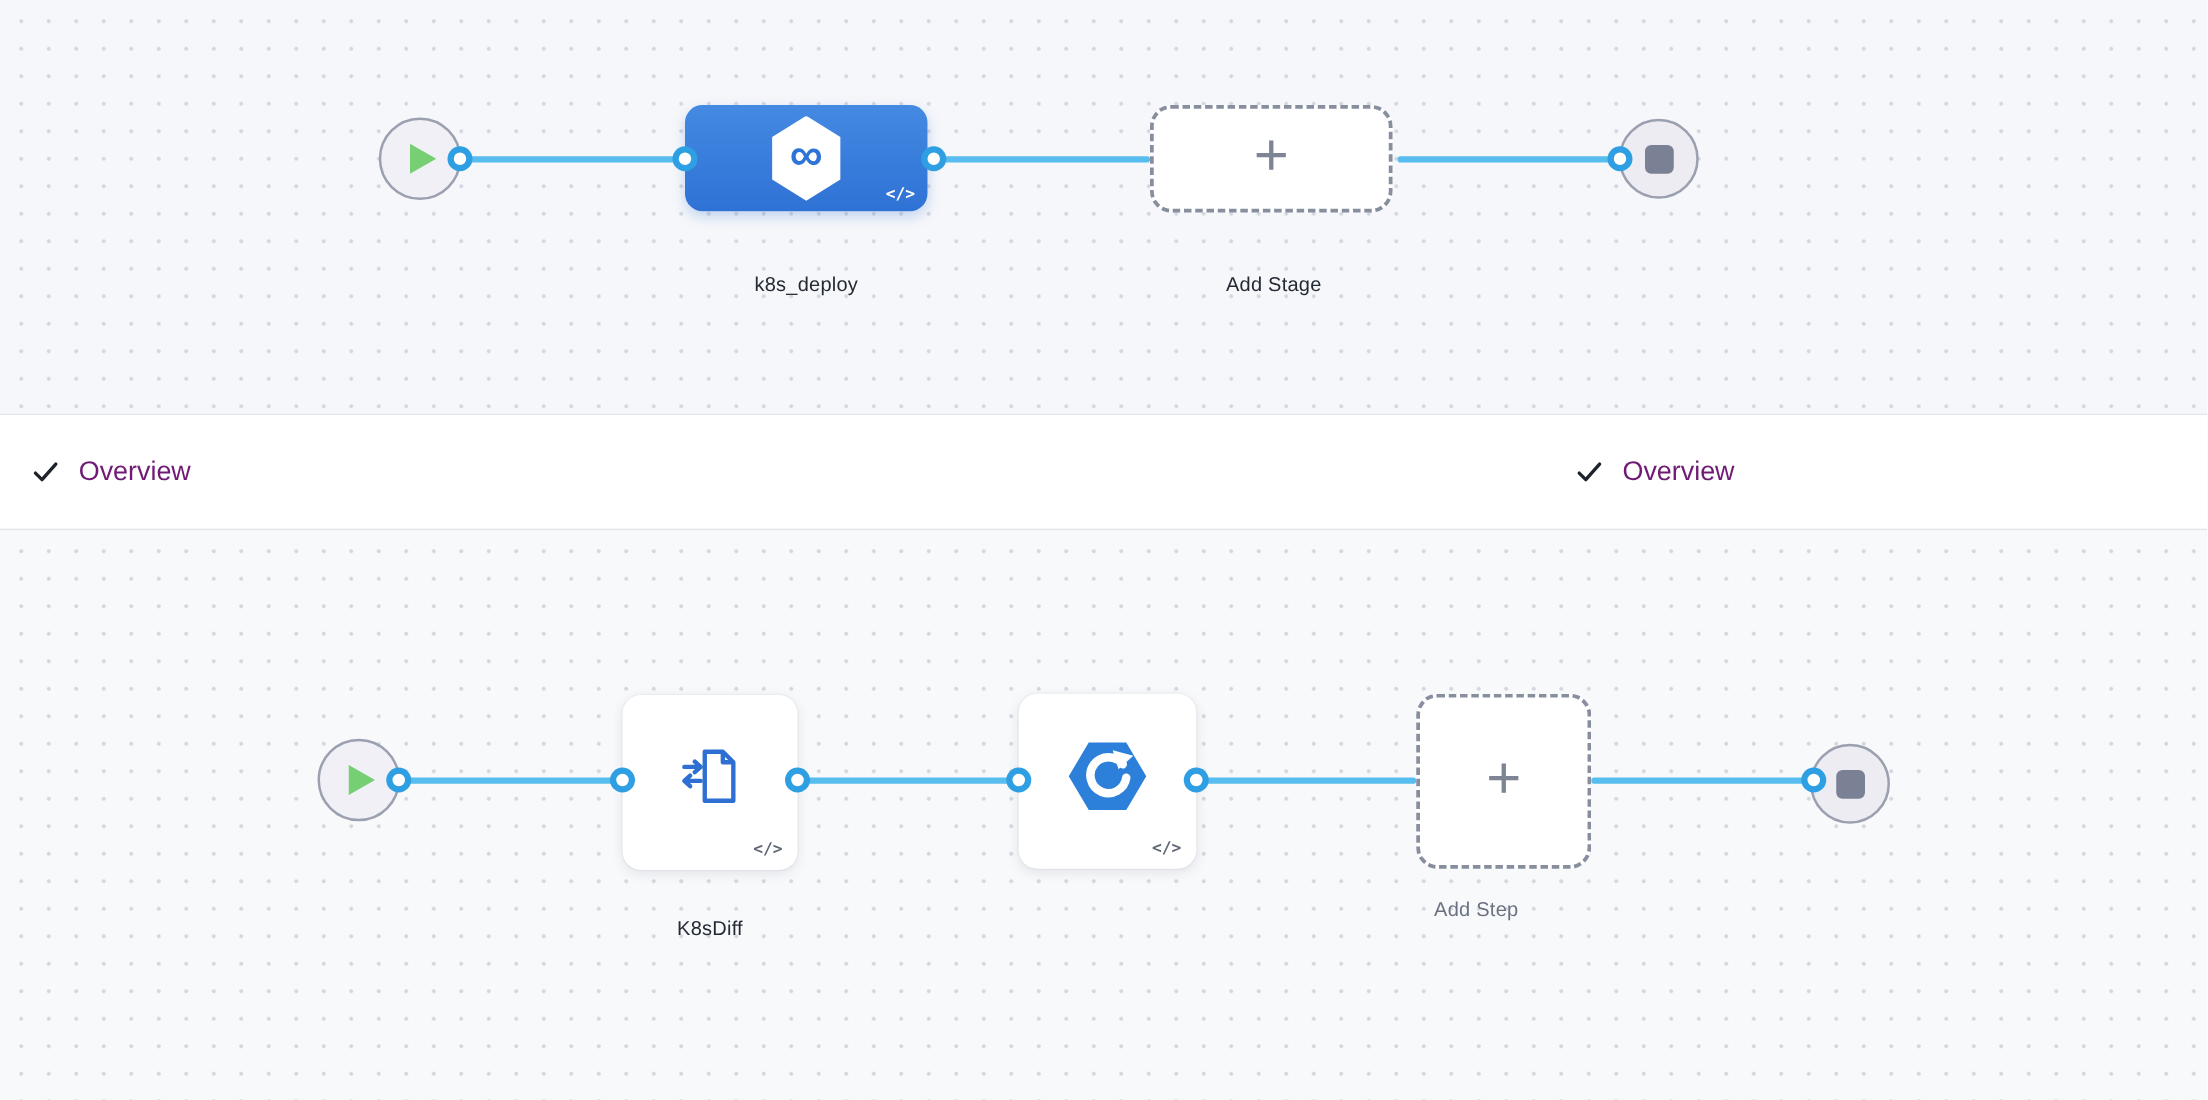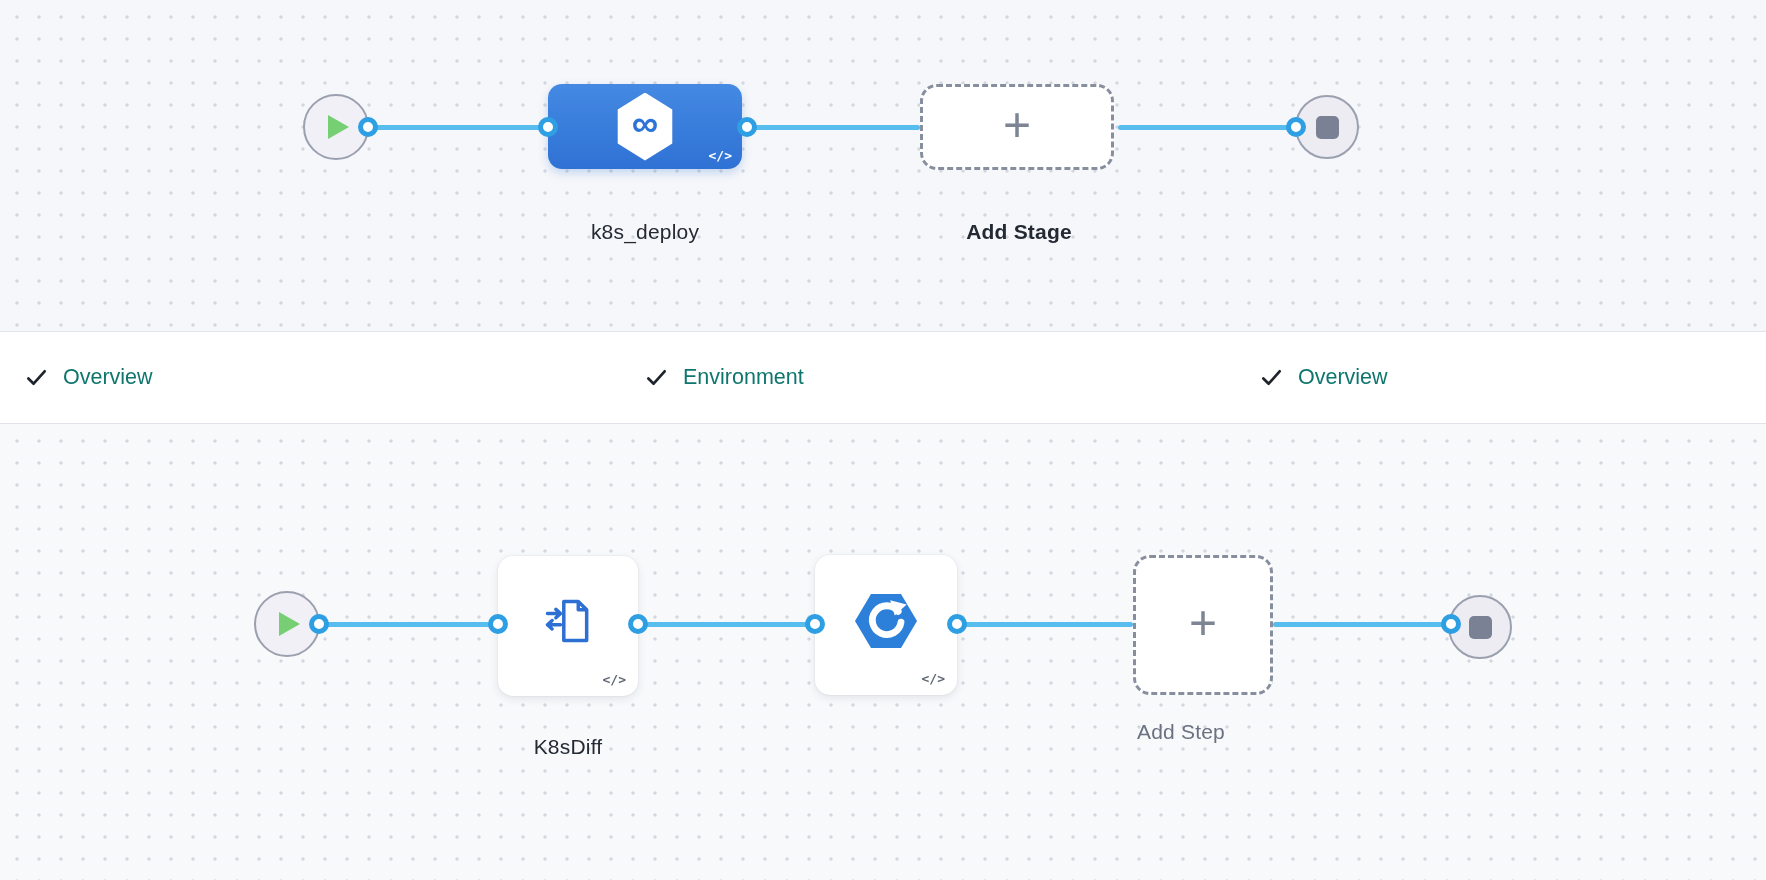--- a/index.html
+++ b/index.html
@@ -20,21 +20,21 @@
   .canvas-bottom { top:424px; height:456px; }
 
   
   .tabbar {
     position:absolute; top:332px; left:0; width:1766px; height:92px;
     background:#ffffff; border-bottom:1px solid #e0e3ea;
   }
   .tab {
     position:absolute; top:0; height:100%;
     display:flex; align-items:center; gap:15px;
-    font-size:21.5px; color:#0f766e; cursor:pointer;
+    font-size:21.5px; color:#701a75; cursor:pointer;
   }
   .tab .check-icon { width:23px; height:23px; flex:0 0 auto; }
   .tab-overview   { left:25px; }
   .tab-service    { left:307px; }
   .tab-environment{ left:645px; }
   .tab-execution  { left:920px; width:265px; justify-content:center; font-weight:700; }
   .tab-advanced   { left:1260px; }
   .tab-underline {
     position:absolute; left:0; right:0; bottom:0; height:7px;
     background:var(--underline,#3b6fd1); border-radius:5px 5px 0 0;
@@ -63,21 +63,21 @@
   .stop-sq { width:23px; height:23px; border-radius:5px; background:var(--stop-gray,#7b8194); }
 
   .dashed-node {
     position:absolute; background:#fff; border:3px dashed var(--dashed-border,#878e9e);
     border-radius:17px; display:flex; align-items:center; justify-content:center;
     z-index:3; cursor:pointer;
   }
   .plus-glyph { font-size:48px; font-weight:300; color:#7d8493; line-height:1; margin-top:-4px; }
 
   .node-label {
-    position:absolute; text-align:center; font-size:21px; color:#242a34;
+    position:absolute; text-align:center; font-size:16px; color:#242a34;
     font-weight:500; z-index:2; letter-spacing:0.2px;
   }
   .node-label.dim { color:#6a7181; font-weight:400; }
 
   
   .stage-node {
     position:absolute; left:548px; top:84px; width:194px; height:85px;
     border-radius:14px; z-index:3; cursor:pointer;
     background:linear-gradient(180deg, var(--stage-blue-top,#4489e2), var(--stage-blue-bottom,#2f72d5));
     box-shadow:0 4px 10px rgba(47,114,213,0.25);
@@ -128,45 +128,39 @@
       </div>
       <span class="code-badge">&lt;/&gt;</span>
     </div>
     <div class="node-label" style="left:520px; top:220px; width:250px;">k8s_deploy</div>
 
     <div class="port" style="left:737px; top:117px;"></div>
 
     <div class="dashed-node" style="left:920px; top:84px; width:194px; height:86px;">
       <span class="plus-glyph">+</span>
     </div>
-    <div class="node-label" style="left:922px; top:220px; width:194px;font-weight:bold;">Add Stage</div>
+    <div class="node-label" style="left:922px; top:220px; width:194px;">Add Stage</div>
 
     <div class="port" style="left:1286px; top:117px;"></div>
 
     <div class="round-node" style="left:1295px; top:95px; width:64px; height:64px; background:#edecf3; z-index:4;">
       <div class="stop-sq"></div>
     </div>
   </div>
 
   <div class="tabbar">
 
     <div class="tab tab-overview">
       <svg class="check-icon" viewBox="0 0 24 24">
         <path d="M3.5 13 L9 18.5 L20.5 5.5" fill="none" stroke="#1e232c" stroke-width="2.8" stroke-linecap="round" stroke-linejoin="round"></path>
       </svg>
       <span>Overview</span>
     </div>
 
 
-    <div class="tab tab-environment">
-      <svg class="check-icon" viewBox="0 0 24 24">
-        <path d="M3.5 13 L9 18.5 L20.5 5.5" fill="none" stroke="#1e232c" stroke-width="2.8" stroke-linecap="round" stroke-linejoin="round"></path>
-      </svg>
-      <span>Environment</span>
-    </div>
 
 
     <div class="tab tab-advanced">
       <svg class="check-icon" viewBox="0 0 24 24">
         <path d="M3.5 13 L9 18.5 L20.5 5.5" fill="none" stroke="#1e232c" stroke-width="2.8" stroke-linecap="round" stroke-linejoin="round"></path>
       </svg>
       <span>Overview</span>
     </div>
   </div>
 

